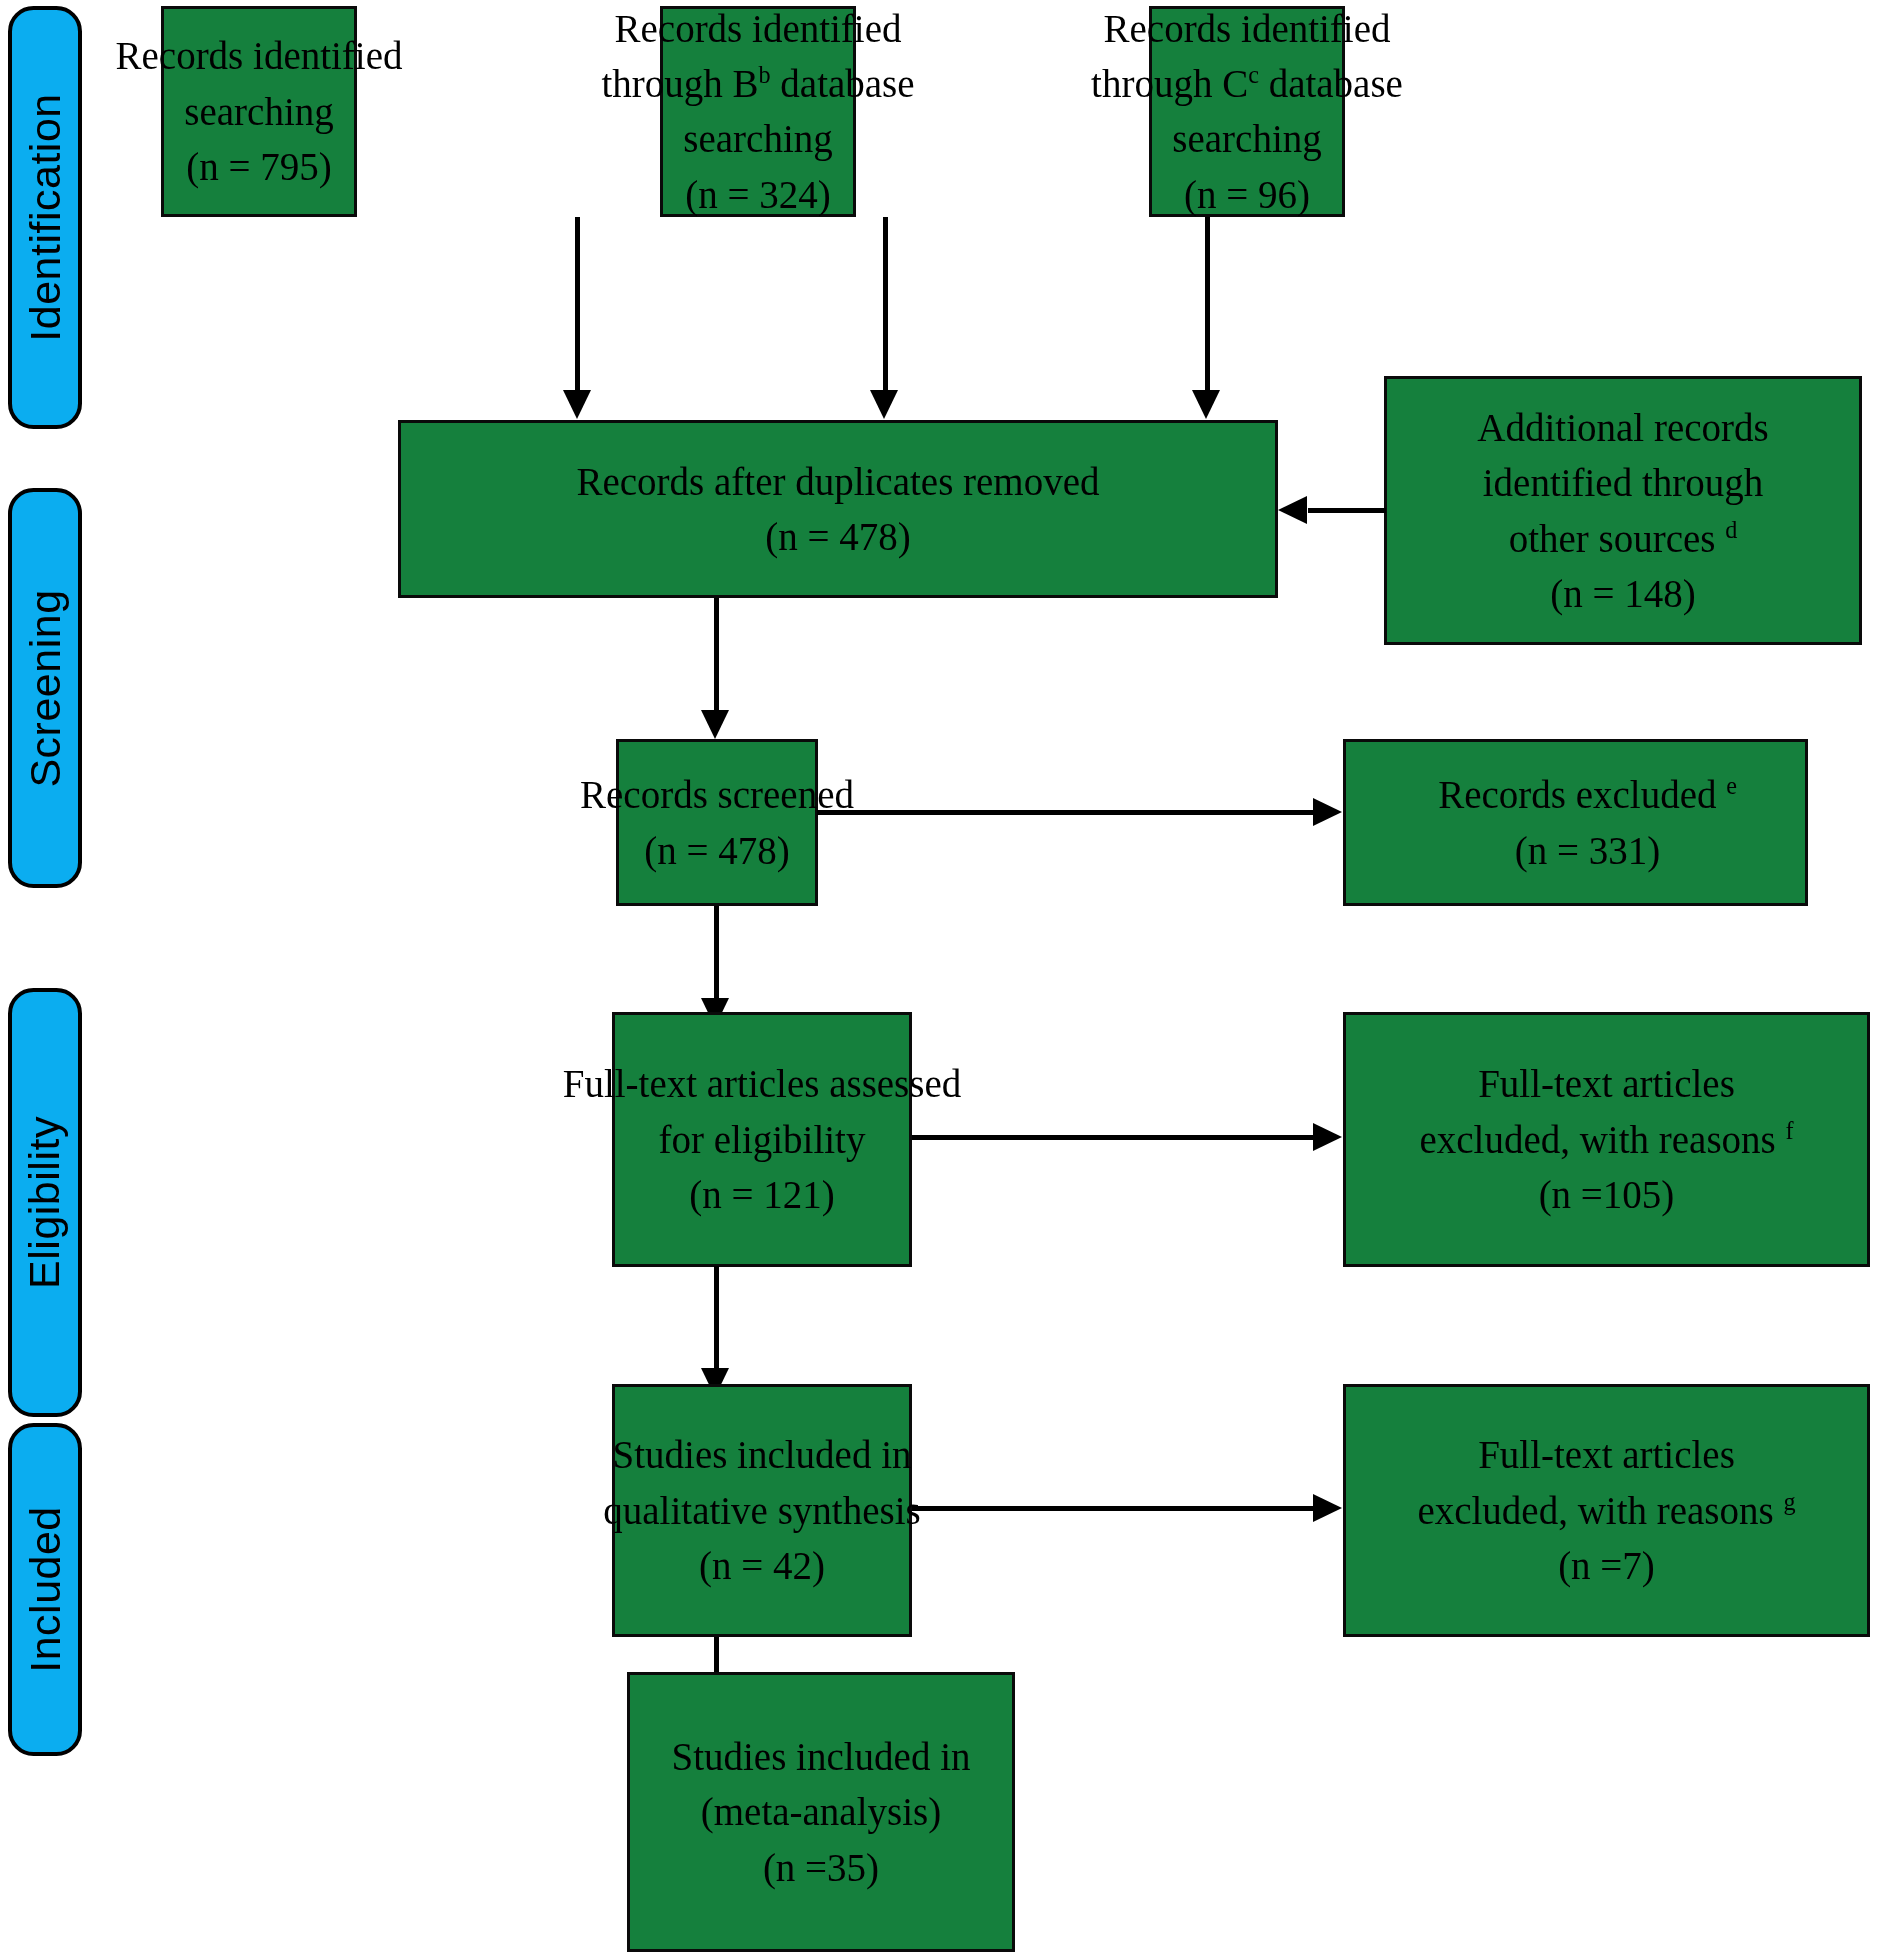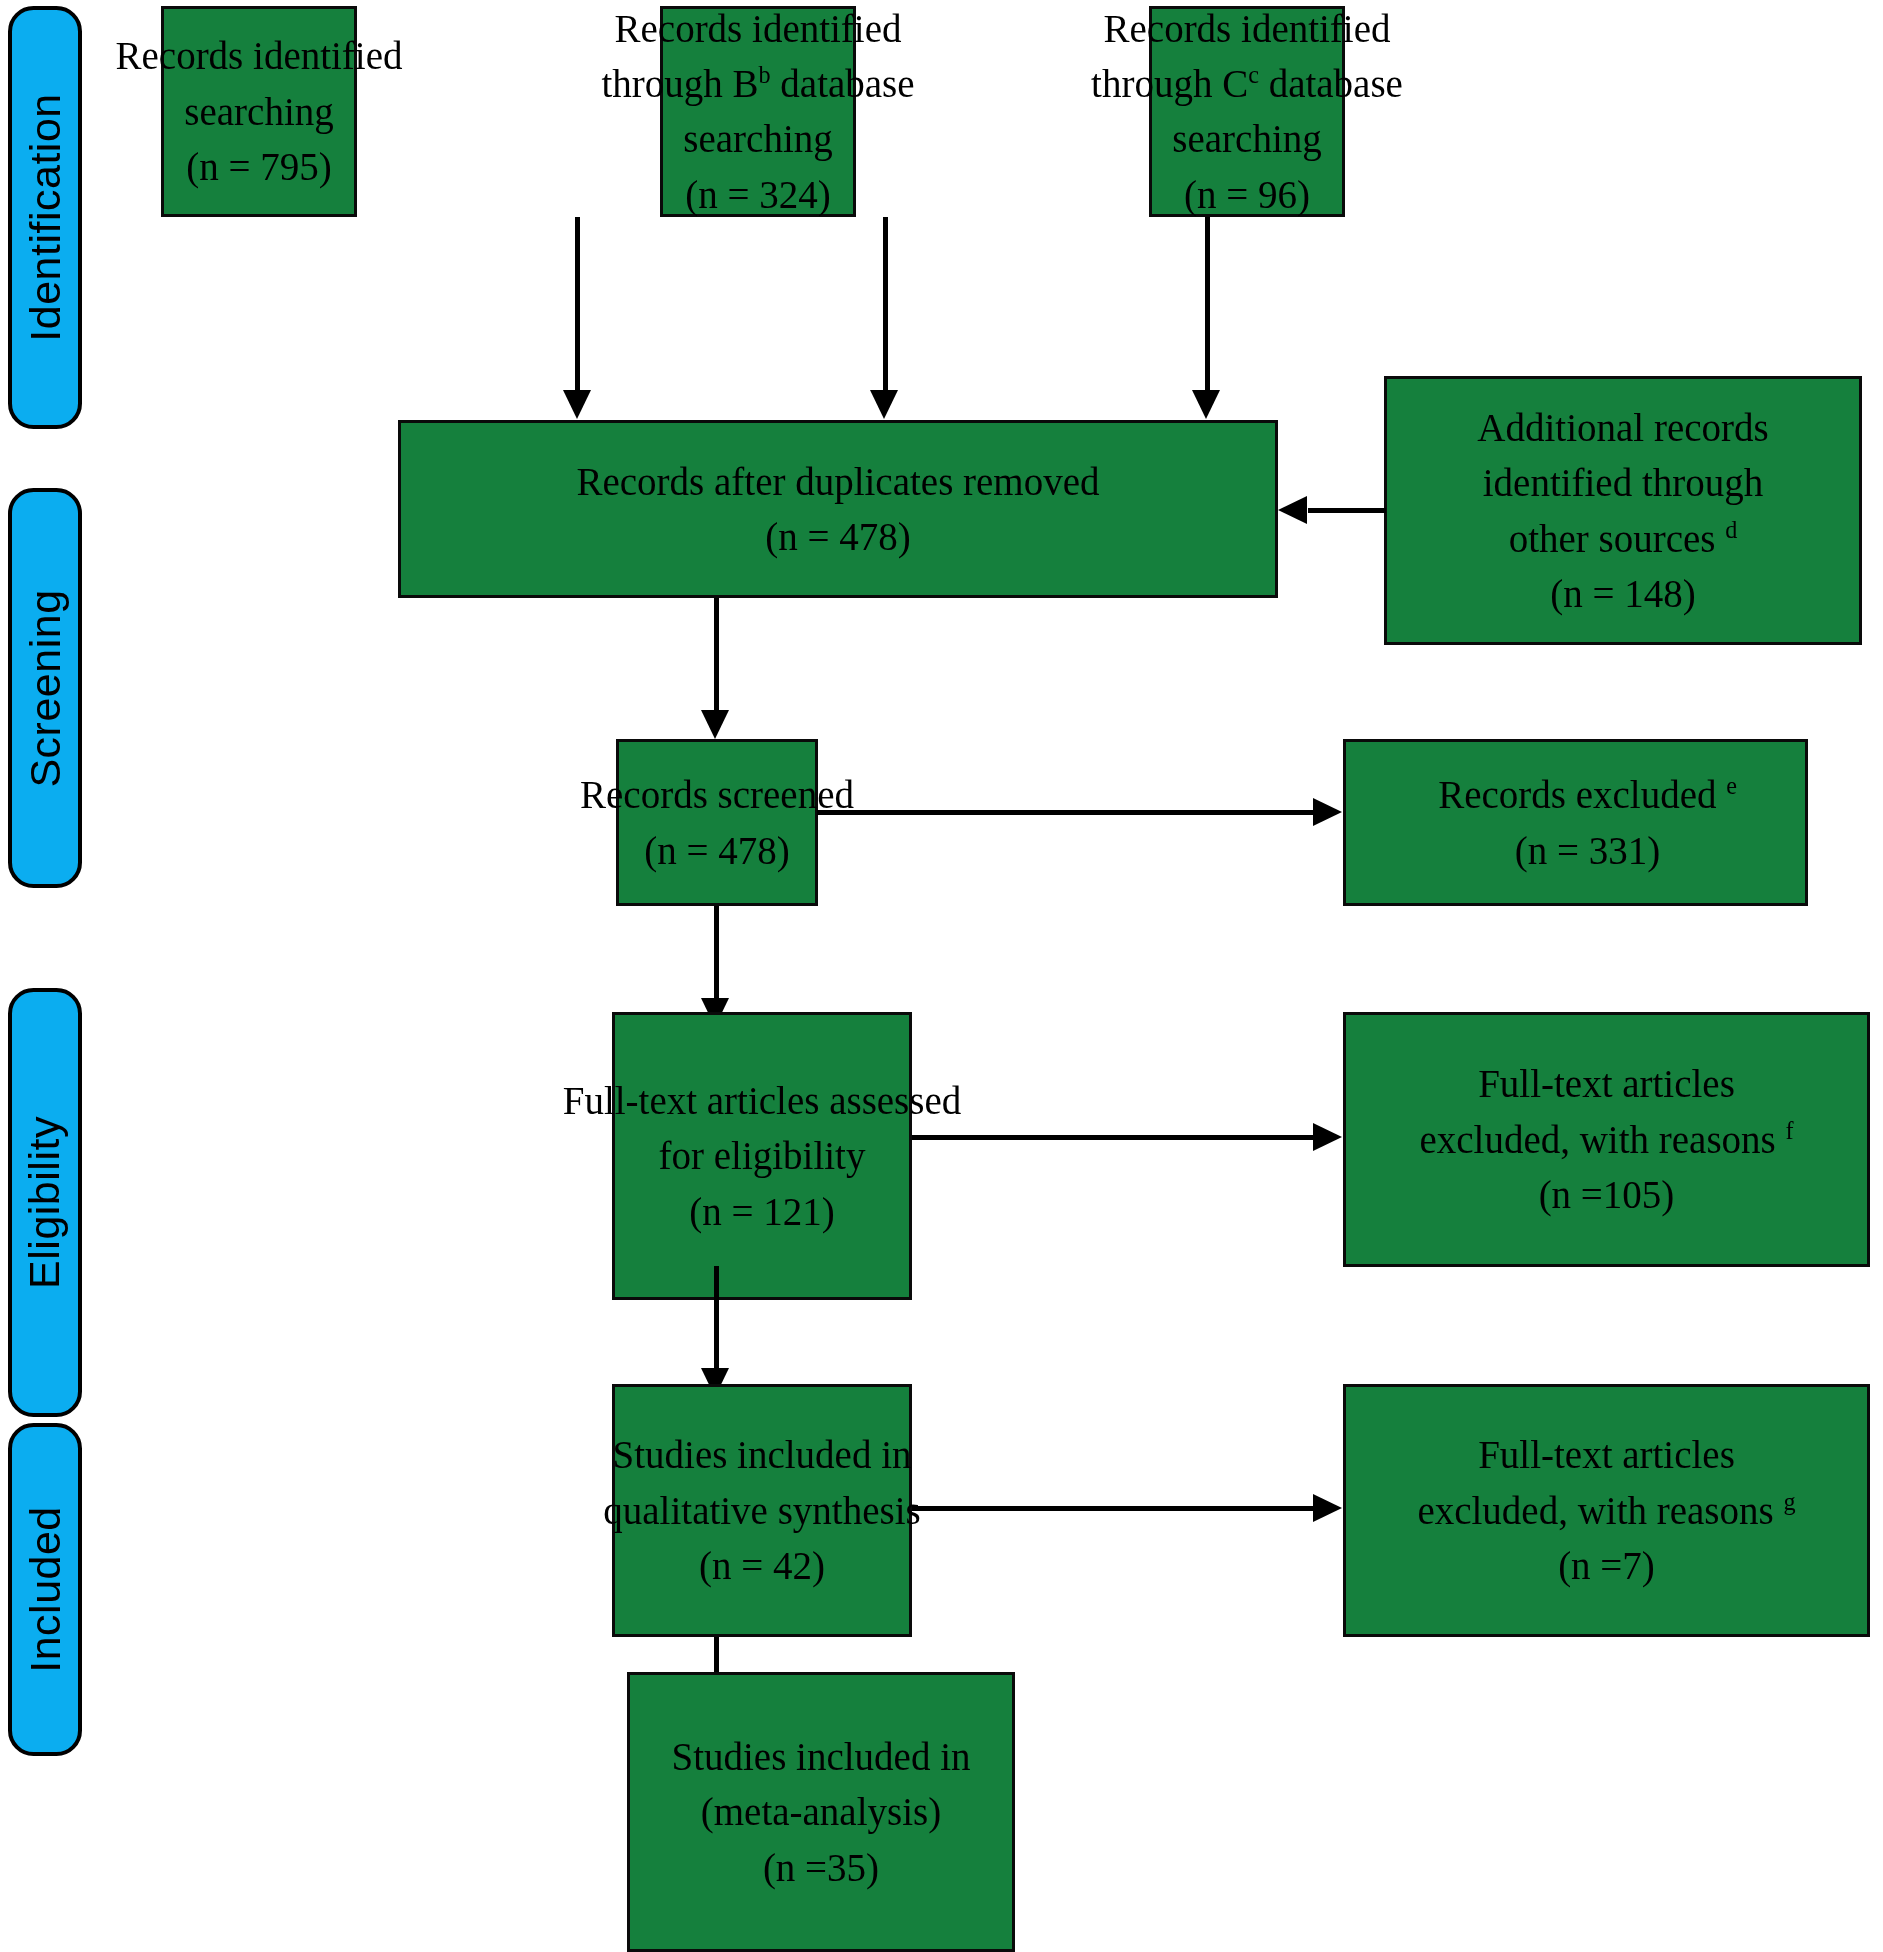--- a/index.html
+++ b/index.html
@@ -176,21 +176,21 @@
     <div class="line"><span>Records excluded </span><sup>e</sup></div>
     <div class="line">(n = 331)</div>
   </div>
 
   <div class="hline" style="left:817px; top:810px; width:496px;"></div>
   <div class="arrow-right" style="left:1313px; top:798px;"></div>
 
   <div class="vline" style="left:714px; top:906px; height:98px;"></div>
   <div class="arrow-down" style="left:701px; top:998px;"></div>
 
-  <div class="box" style="left:612px; top:1012px; width:300px; height:288px;">
+  <div class="box" style="left:612px; top:1012px; width:300px; height:255px;">
     <div class="line">Full-text articles assessed</div>
     <div class="line">for eligibility</div>
     <div class="line">(n = 121)</div>
   </div>
 
   <div class="box" style="left:1343px; top:1012px; width:527px; height:255px;">
     <div class="line">Full-text articles</div>
     <div class="line"><span>excluded, with reasons </span><sup>f</sup></div>
     <div class="line">(n =105)</div>
   </div>

